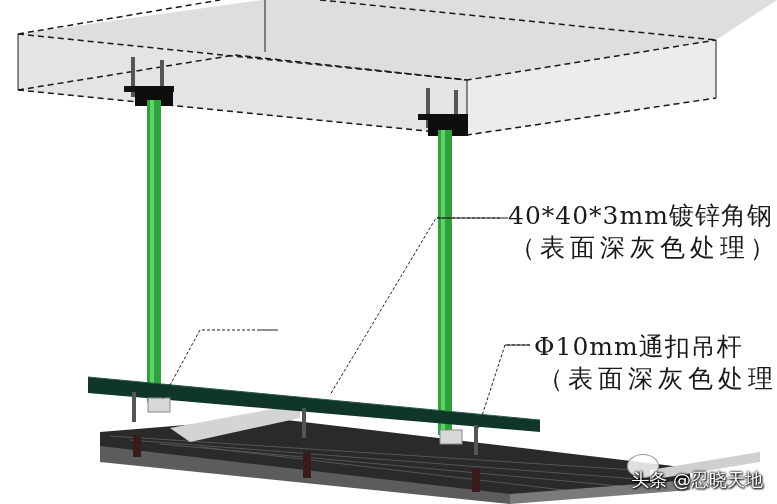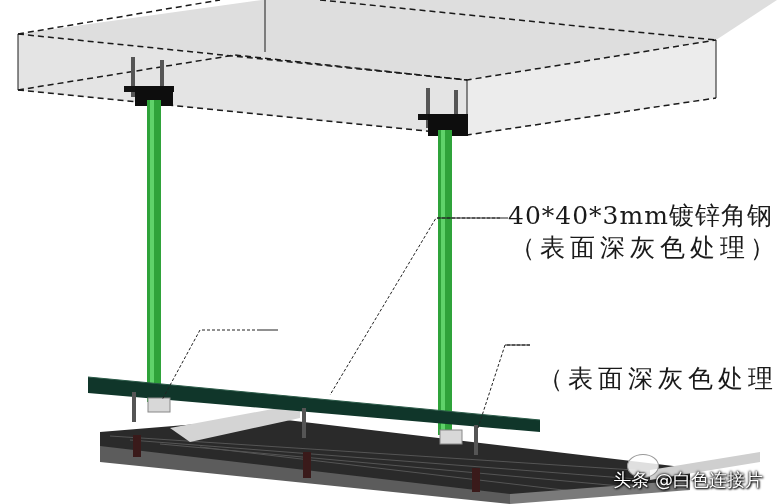--- a/index.html
+++ b/index.html
@@ -103,17 +103,18 @@
       <line x1="257" y1="330" x2="278" y2="330"></line>
       <line x1="437" y1="218" x2="508" y2="218"></line>
       <line x1="505" y1="345" x2="530" y2="345"></line>
     </g>
   </svg>
 
   <div class="label" style="left:508px; top:202px;">40*40*3mm镀锌角钢</div>
   <div class="label sub" style="left:510px; top:234px;">（表面深灰色处理）</div>
 
 
+  <div class="label" style="left:534px; top:333px;">Φ10mm通扣吊杆</div>
   <div class="label sub" style="left:538px; top:365px;">（表面深灰色处理）</div>
 
   <div class="wm-bubble"></div>
-  <div class="watermark">头条 @白色连接片</div>
+  <div class="watermark">头条 @忍晓天地</div>
 </div>
 
 </body></html>

